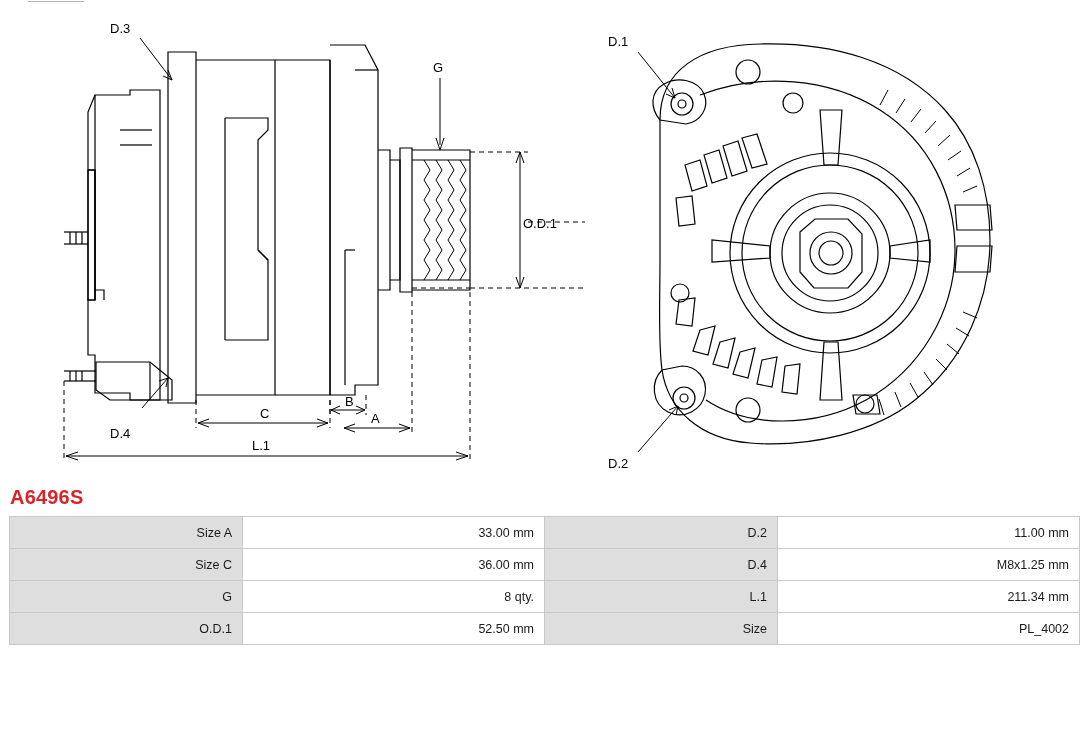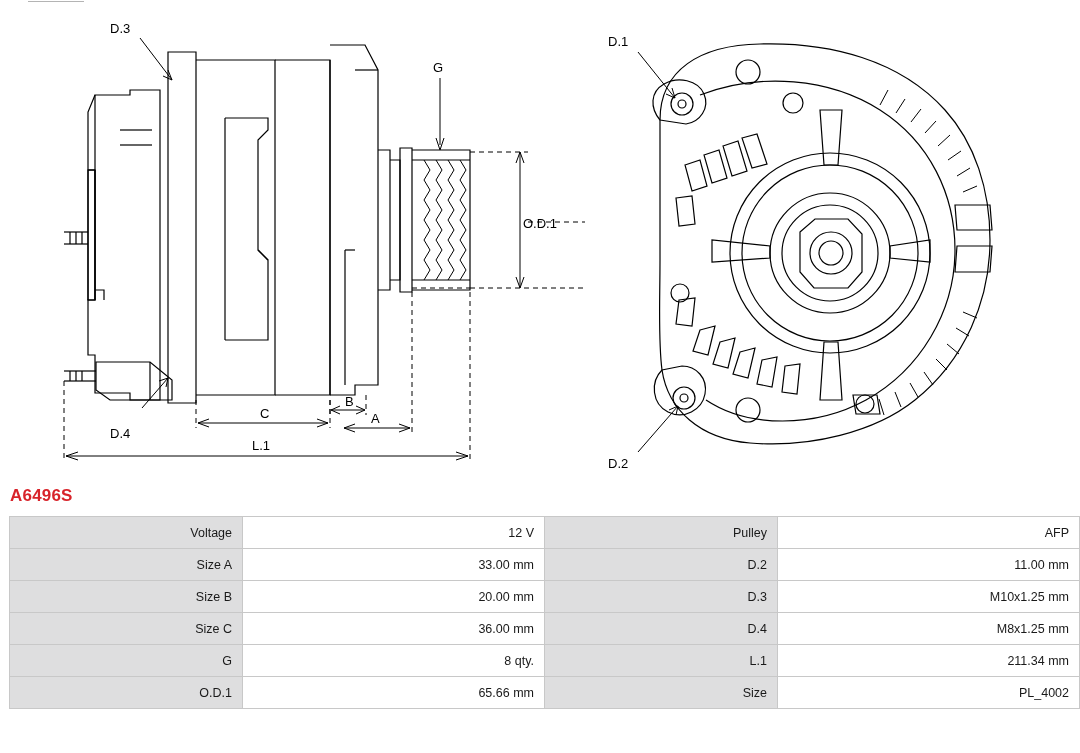--- a/index.html
+++ b/index.html
@@ -24,21 +24,21 @@
     position: absolute;
     left: 0;
     top: 0;
     width: 1080px;
     height: 480px;
   }
   .part-number {
     position: absolute;
     left: 10px;
     top: 486px;
-    font-size: 17px;
+    font-size: 20px;
     font-weight: bold;
     color: #d8232a;
     letter-spacing: 0.2px;
   }
   .spec-table {
     position: absolute;
     left: 9px;
     top: 516px;
     width: 1062px;
     border-collapse: collapse;
@@ -253,51 +253,39 @@
       <path class="ln-thin" d="M678 406 L669 410 M678 406 L676 415"></path>
       <text x="608" y="468">D.2</text>
     </g>
   </svg>
 
   <div class="part-number">A6496S</div>
 
   <table class="spec-table">
     <tbody>
       <tr>
-        <td class="label">Voltage</td>
-        <td class="value">12 V</td>
-        <td class="label">Pulley</td>
-        <td class="value">AFP</td>
-      </tr>
-      <tr>
         <td class="label">Size A</td>
         <td class="value">33.00 mm</td>
         <td class="label">D.2</td>
         <td class="value">11.00 mm</td>
       </tr>
       <tr>
-        <td class="label">Size B</td>
-        <td class="value">20.00 mm</td>
-        <td class="label">D.3</td>
-        <td class="value">M10x1.25 mm</td>
-      </tr>
-      <tr>
         <td class="label">Size C</td>
         <td class="value">36.00 mm</td>
         <td class="label">D.4</td>
         <td class="value">M8x1.25 mm</td>
       </tr>
       <tr>
         <td class="label">G</td>
         <td class="value">8 qty.</td>
         <td class="label">L.1</td>
         <td class="value">211.34 mm</td>
       </tr>
       <tr>
         <td class="label">O.D.1</td>
-        <td class="value">65.66 mm</td>
+        <td class="value">52.50 mm</td>
         <td class="label">Size</td>
         <td class="value">PL_4002</td>
       </tr>
     </tbody>
   </table>
 
 </div>
 
 </body></html>

